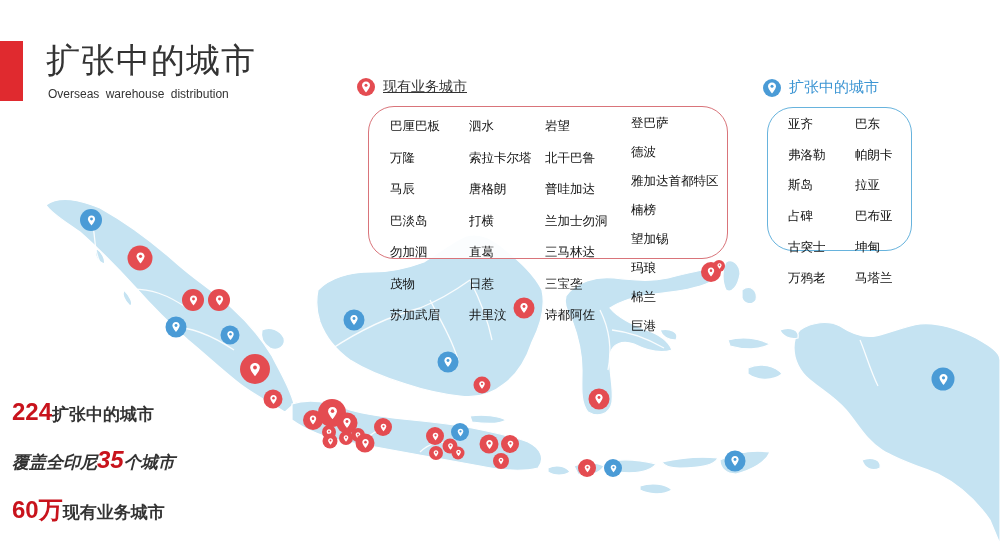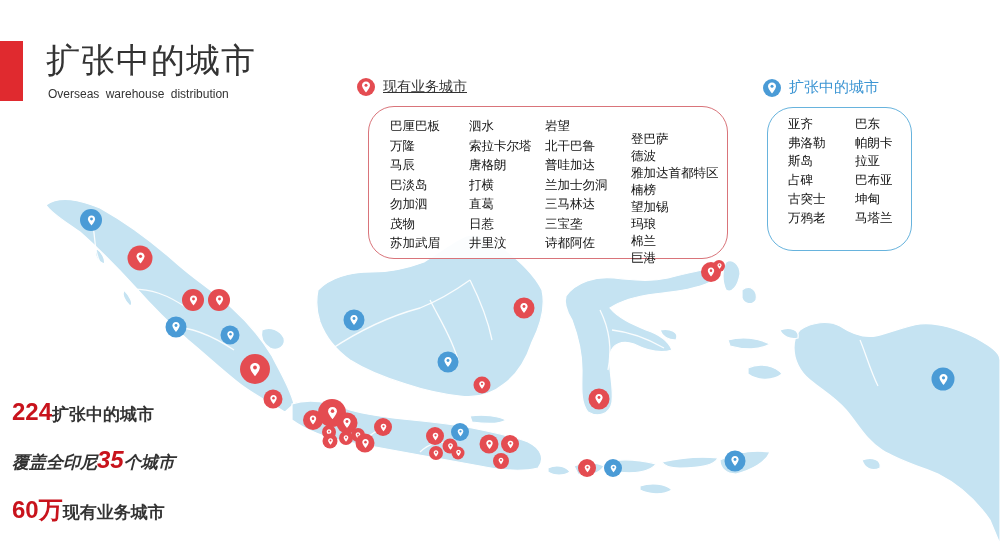--- a/index.html
+++ b/index.html
@@ -13,21 +13,21 @@
   .map { position: absolute; left: 0; top: 0; width: 1000px; height: 544px; }
 
   .legend { position: absolute; display: flex; align-items: center; gap: 8px; font-size: 14px; color: #333; }
   .legend .dot { width: 18px; height: 18px; border-radius: 50%; display: flex; align-items: center; justify-content: center; }
   .legend.existing { left: 357px; top: 78px; text-decoration: underline; }
   .legend.expanding { left: 763px; top: 78px; color: #3c95d3; font-size: 15px; }
 
   .city-box { position: absolute; background: rgba(255,255,255,0.92); border-radius: 26px; }
   .city-box.existing { left: 368px; top: 106px; width: 360px; height: 153px; border: 1.5px solid #d9747a; }
   .city-box.expanding { left: 767px; top: 107px; width: 145px; height: 144px; border: 1.5px solid #67b3dd; }
-  .col { position: absolute; top: 9px; display: flex; flex-direction: column; }
+  .col { position: absolute; top: 9px; display: flex; flex-direction: column; gap: 12px; }
   .col span { font-size: 12.5px; line-height: 19.5px; color: #111; white-space: nowrap; }
   .city-box.expanding .col { top: 7px; }
   .city-box.expanding .col span { line-height: 18.7px; }
 
   .stats { position: absolute; left: 12px; top: 398px; }
   .stat { position: absolute; left: 0; white-space: nowrap; font-weight: 700; color: #333; font-size: 17px; }
   .stat .num { color: #c8131c; font-size: 24px; font-family: "Liberation Sans", sans-serif; font-weight: 700; }
   .stat.s1 { top: 0; }
   .stat.s2 { top: 48px; font-style: italic; }
   .stat.s3 { top: 96px; }
@@ -133,21 +133,21 @@
   </div>
   <div class="col" style="left:176px">
     <span>岩望</span>
     <span>北干巴鲁</span>
     <span>普哇加达</span>
     <span>兰加士勿洞</span>
     <span>三马林达</span>
     <span>三宝垄</span>
     <span>诗都阿佐</span>
   </div>
-  <div class="col" style="left:262px; top:23px">
+  <div class="col" style="left:262px; top:7px">
     <span style="line-height:17px">登巴萨</span>
     <span style="line-height:17px">德波</span>
     <span style="line-height:17px">雅加达首都特区</span>
     <span style="line-height:17px">楠榜</span>
     <span style="line-height:17px">望加锡</span>
     <span style="line-height:17px">玛琅</span>
     <span style="line-height:17px">棉兰</span>
     <span style="line-height:17px">巨港</span>
   </div>
 </div>

